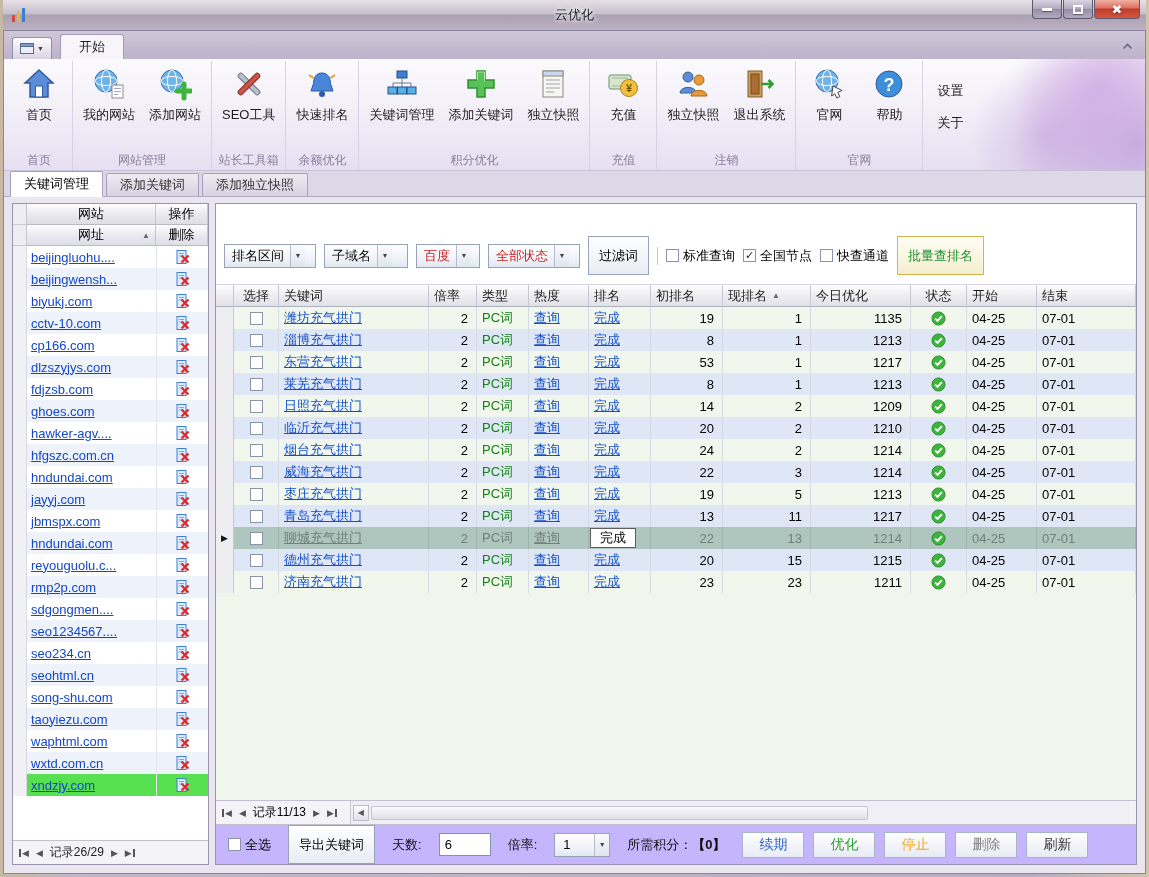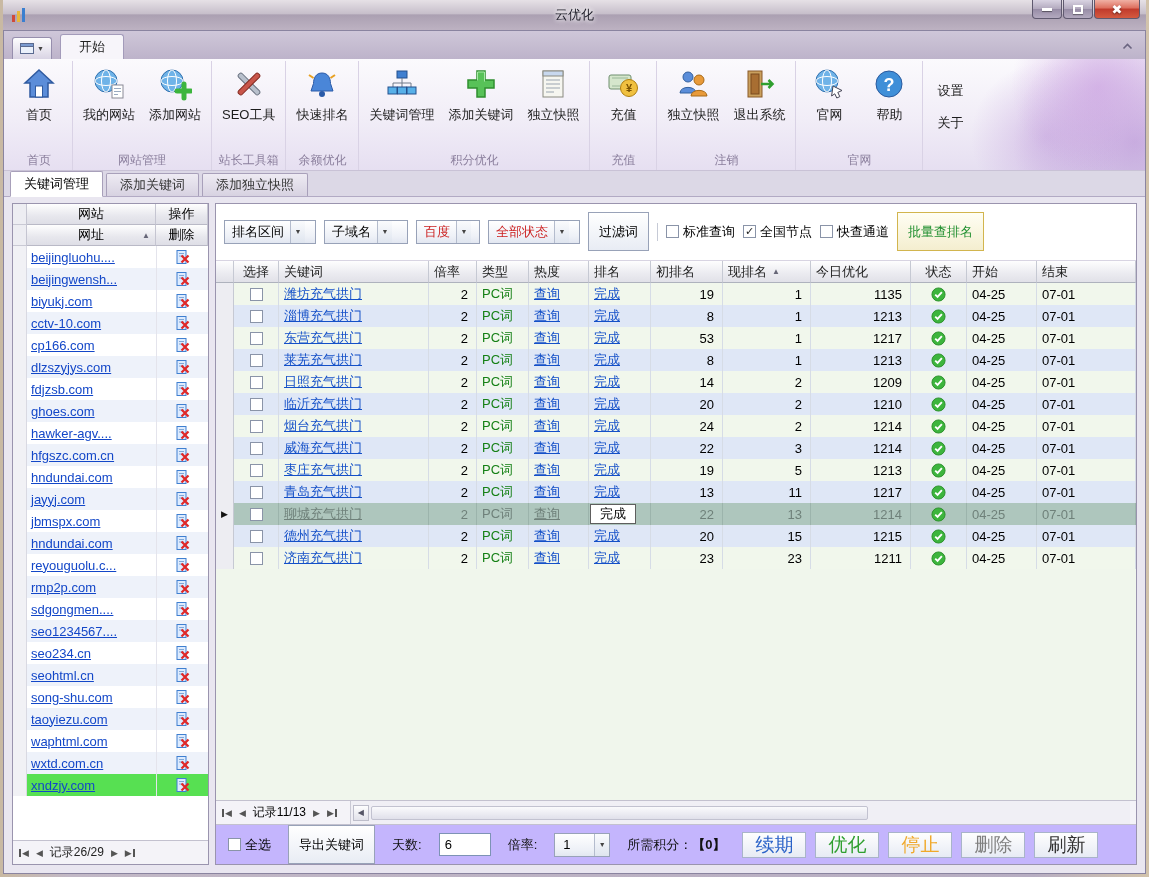--- a/index.html
+++ b/index.html
@@ -88,21 +88,21 @@
   .site-link { color:#1347c8; text-decoration:underline; white-space:nowrap; cursor:pointer; }
   .site-del { width:51px; display:flex; align-items:center; justify-content:center; }
 
   .pager { height:24px; display:flex; align-items:center; gap:7px; padding:0 6px; background:#f4f3f8;
     border-top:1px solid #c3c1cf; font-size:12px; color:#222; }
   .pg { display:flex; align-items:center; color:#555; font-size:9px; cursor:pointer; gap:1px; }
   .pg .bar { width:2px; height:8px; background:#555; display:inline-block; }
 
   
   .filter-bar { display:flex; align-items:center; gap:8px; padding:8px 8px 9px; border-bottom:1px solid #d8d4e2;
-    box-shadow:0 1px 0 #f2f0f7; background:#fff; flex-wrap:nowrap; }
+    box-shadow:0 1px 0 #f2f0f7; background:#fff; flex-wrap:nowrap;margin-top:24px; }
   .dd { height:24px; border:1px solid #98a2b8; background:linear-gradient(#fff,#eef1f7 70%,#e2e7f1);
     display:flex; align-items:center; padding-left:7px; gap:6px; cursor:pointer; white-space:nowrap; }
   .dd .cbox { width:15px; align-self:stretch; border-left:1px solid #b4bccd; display:flex; align-items:center;
     justify-content:center; font-size:7px; color:#444; background:linear-gradient(#fafbfd,#dfe5ef); }
   .dd.red span.val { color:#cc2222; }
   .btn { height:39px; padding:0 10px; border:1px solid #98a2b8; background:linear-gradient(#fff,#e8ecf4);
     display:flex; align-items:center; cursor:pointer; white-space:nowrap; }
   .btn.batch { border:1px solid #d2b54e; color:#1f8f2f; background:linear-gradient(#fffef4,#f4eecf); }
   .vsep { width:1px; height:18px; background:#c6cad6; }
   .chk { display:flex; align-items:center; gap:4px; cursor:pointer; white-space:nowrap; }
@@ -160,21 +160,21 @@
   .hs-thumb { height:14px; width:64%; margin-left:2px; background:linear-gradient(#fafafc,#e0e0ea); border:1px solid #c2c2d0; border-radius:2px; }
 
   .footer { height:40px; display:flex; align-items:center; gap:17px; padding:0 12px; background:#c4b5fd;
     border-top:1px solid #c3c1cf; flex:none; }
   .field-label { color:#111; }
   .txtin { width:52px; height:23px; border:1px solid #7d93b5; padding:0 5px; font-size:13px; font-family:inherit; }
   .dd.small { width:56px; justify-content:space-between; padding-left:8px; }
   .points { color:#111; }
   .points b { font-weight:bold; }
   .action-btn { min-width:62px; height:26px; padding:0 12px; display:flex; align-items:center; justify-content:center;
-    border:1px solid #a9b4c9; background:linear-gradient(#fefefe,#e7ebf4); cursor:pointer; font-size:19px; }
+    border:1px solid #a9b4c9; background:linear-gradient(#fefefe,#e7ebf4); cursor:pointer; font-size:14px; }
   .footer-actions { display:flex; gap:9px; }
 </style>
 </head>
 <body>
 
 <div class="window">
 
   <div class="titlebar">
     <span class="title-icon">
       <svg width="16" height="16" viewBox="0 0 16 16">

